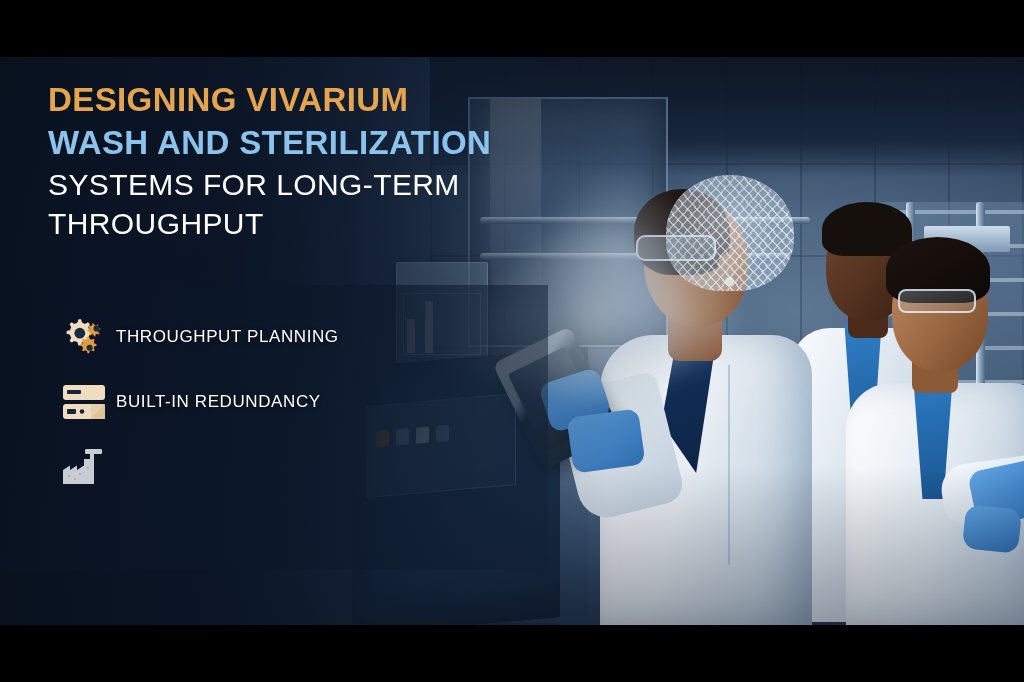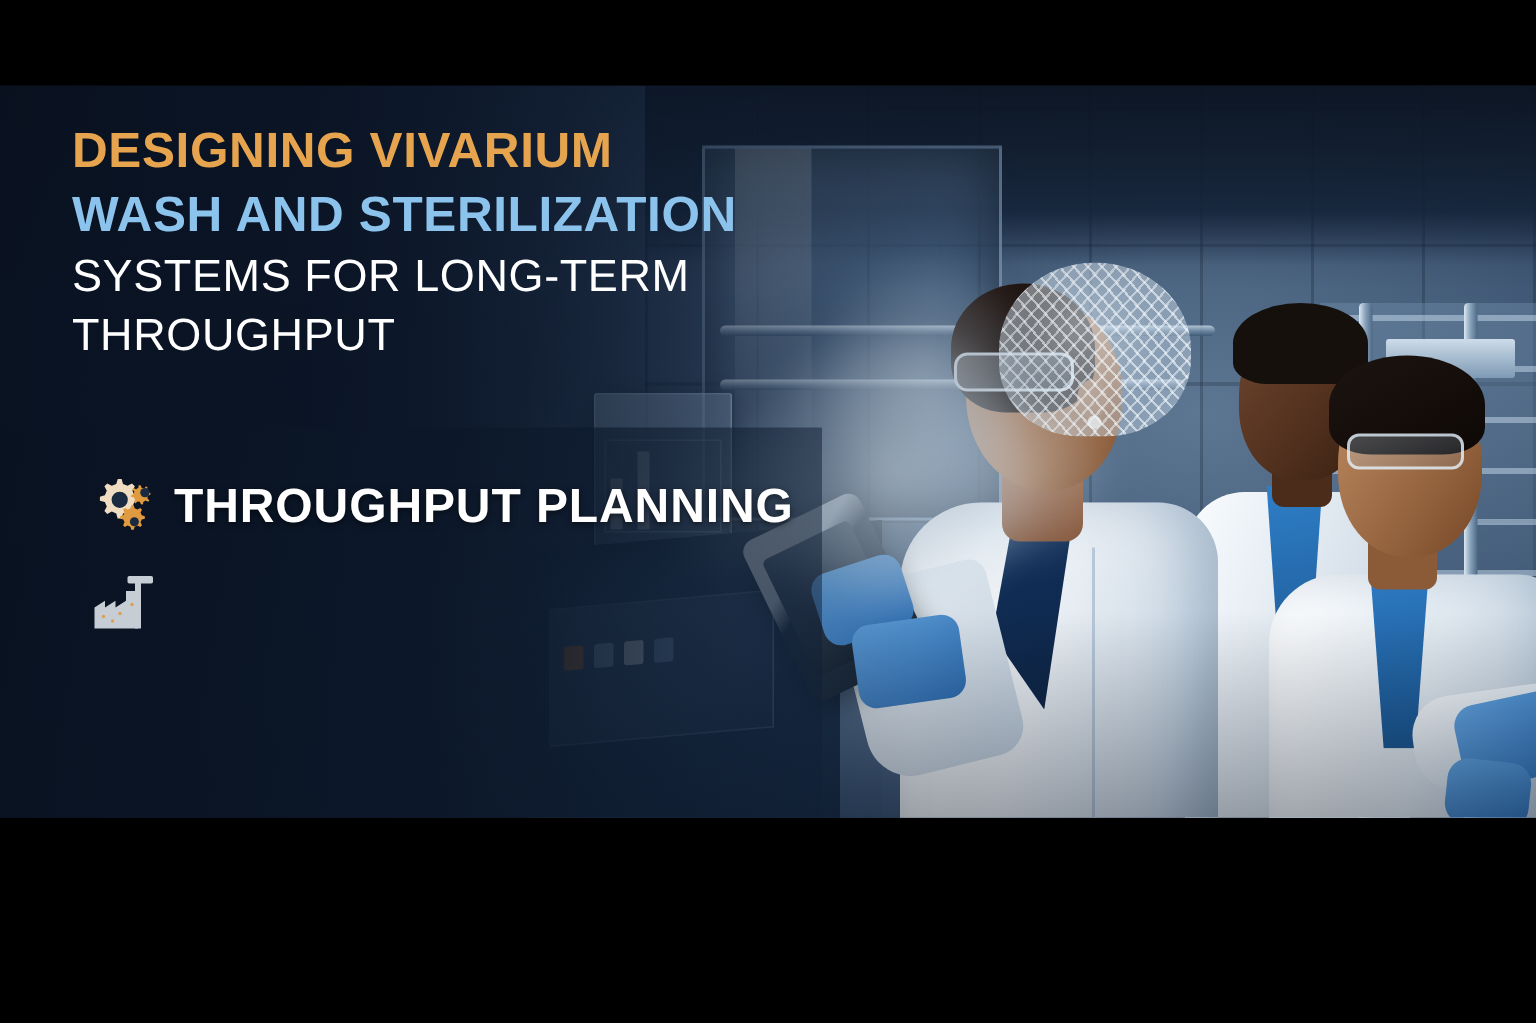--- a/index.html
+++ b/index.html
@@ -20,21 +20,21 @@
   .letterbox{
     position:absolute; left:0; width:1024px;
     background:#000; z-index:60;
   }
   .letterbox.top{ top:0; height:57px; }
   .letterbox.bottom{ bottom:0; height:57px; }
 
   
   #canvas{
     position:absolute; left:0; top:57px;
-    width:1024px; height:488px;
+    width:1024px; height:568px;
     overflow:hidden;
     background:#0d1829;
   }
 
   
   .photo{ position:absolute; inset:0; }
 
   
   .bg-base{
     position:absolute; inset:0;
@@ -360,22 +360,22 @@
   .bullet{
     display:flex; align-items:center;
     height:64px; margin-bottom:1px;
   }
   .bullet .bicon{
     width:64px; min-width:64px; height:52px;
     display:flex; align-items:center; justify-content:center;
   }
   .bullet .blabel{
     color:#ffffff;
-    font-size:32px;
-    font-weight:bold;
+    font-size:17px;
+    font-weight:normal;
     letter-spacing:.6px;
     white-space:nowrap;
     text-shadow:0 1px 4px rgba(0,0,0,.55);
   }
   svg{ display:block; }
 </style>
 </head>
 <body>
 
 <div id="slide">
@@ -490,20 +490,34 @@
               <circle cx="35.6" cy="12.4" r="3.1" fill="#1a2a41"></circle>
               <g fill="#e09a3f">
                 <path d="M26.7 26.2l2.0.0 .7 2.5 2.3 1.0 2.3-1.2 1.4 1.4-1.2 2.3 1.0 2.3 2.5.7v2.0l-2.5.7-1.0 2.3 1.2 2.3-1.4 1.4-2.3-1.2-2.3 1.0-.7 2.5h-2.0l-.7-2.5-2.3-1.0-2.3 1.2-1.4-1.4 1.2-2.3-1.0-2.3-2.5-.7v-2.0l2.5-.7 1.0-2.3-1.2-2.3 1.4-1.4 2.3 1.2 2.3-1.0z" transform="translate(3,-4) scale(0.82) translate(2,4)"></path>
               </g>
               <circle cx="28.6" cy="31.8" r="3.0" fill="#1a2a41"></circle>
             </svg>
           </span>
           <span class="blabel">THROUGHPUT PLANNING</span>
         </div>
 
+        <div class="bullet">
+          <span class="bicon">
+            <svg width="46" height="40" viewBox="0 0 46 40">
+              <rect x="2" y="3" width="42" height="15" rx="3" fill="#f0dcc0"></rect>
+              <rect x="2" y="22" width="42" height="15" rx="3" fill="#f0dcc0"></rect>
+              <path d="M30 22h14v15H30z" fill="#e4c9a4" opacity=".75"></path>
+              <path d="M30 37l14-15v15z" fill="#dcbf95" opacity=".8"></path>
+              <rect x="6" y="8" width="14" height="4" rx="1" fill="#16253c"></rect>
+              <rect x="6" y="27" width="9" height="5" rx="1" fill="#16253c"></rect>
+              <circle cx="21" cy="29.5" r="2.3" fill="#16253c"></circle>
+            </svg>
+          </span>
+          <span class="blabel">BUILT-IN REDUNDANCY</span>
+        </div>
 
 
         <div class="bullet">
           <span class="bicon">
             <svg width="46" height="42" viewBox="0 0 46 42">
               <g fill="#c6cdd4">
                 <path d="M2 38V24l7-4.5V24l7-4.5V24l7-4.5V38z"></path>
                 <rect x="23" y="13" width="8" height="25"></rect>
                 <rect x="29" y="6" width="4" height="32"></rect>
                 <rect x="24" y="3" width="17" height="5" rx="1.2"></rect>

